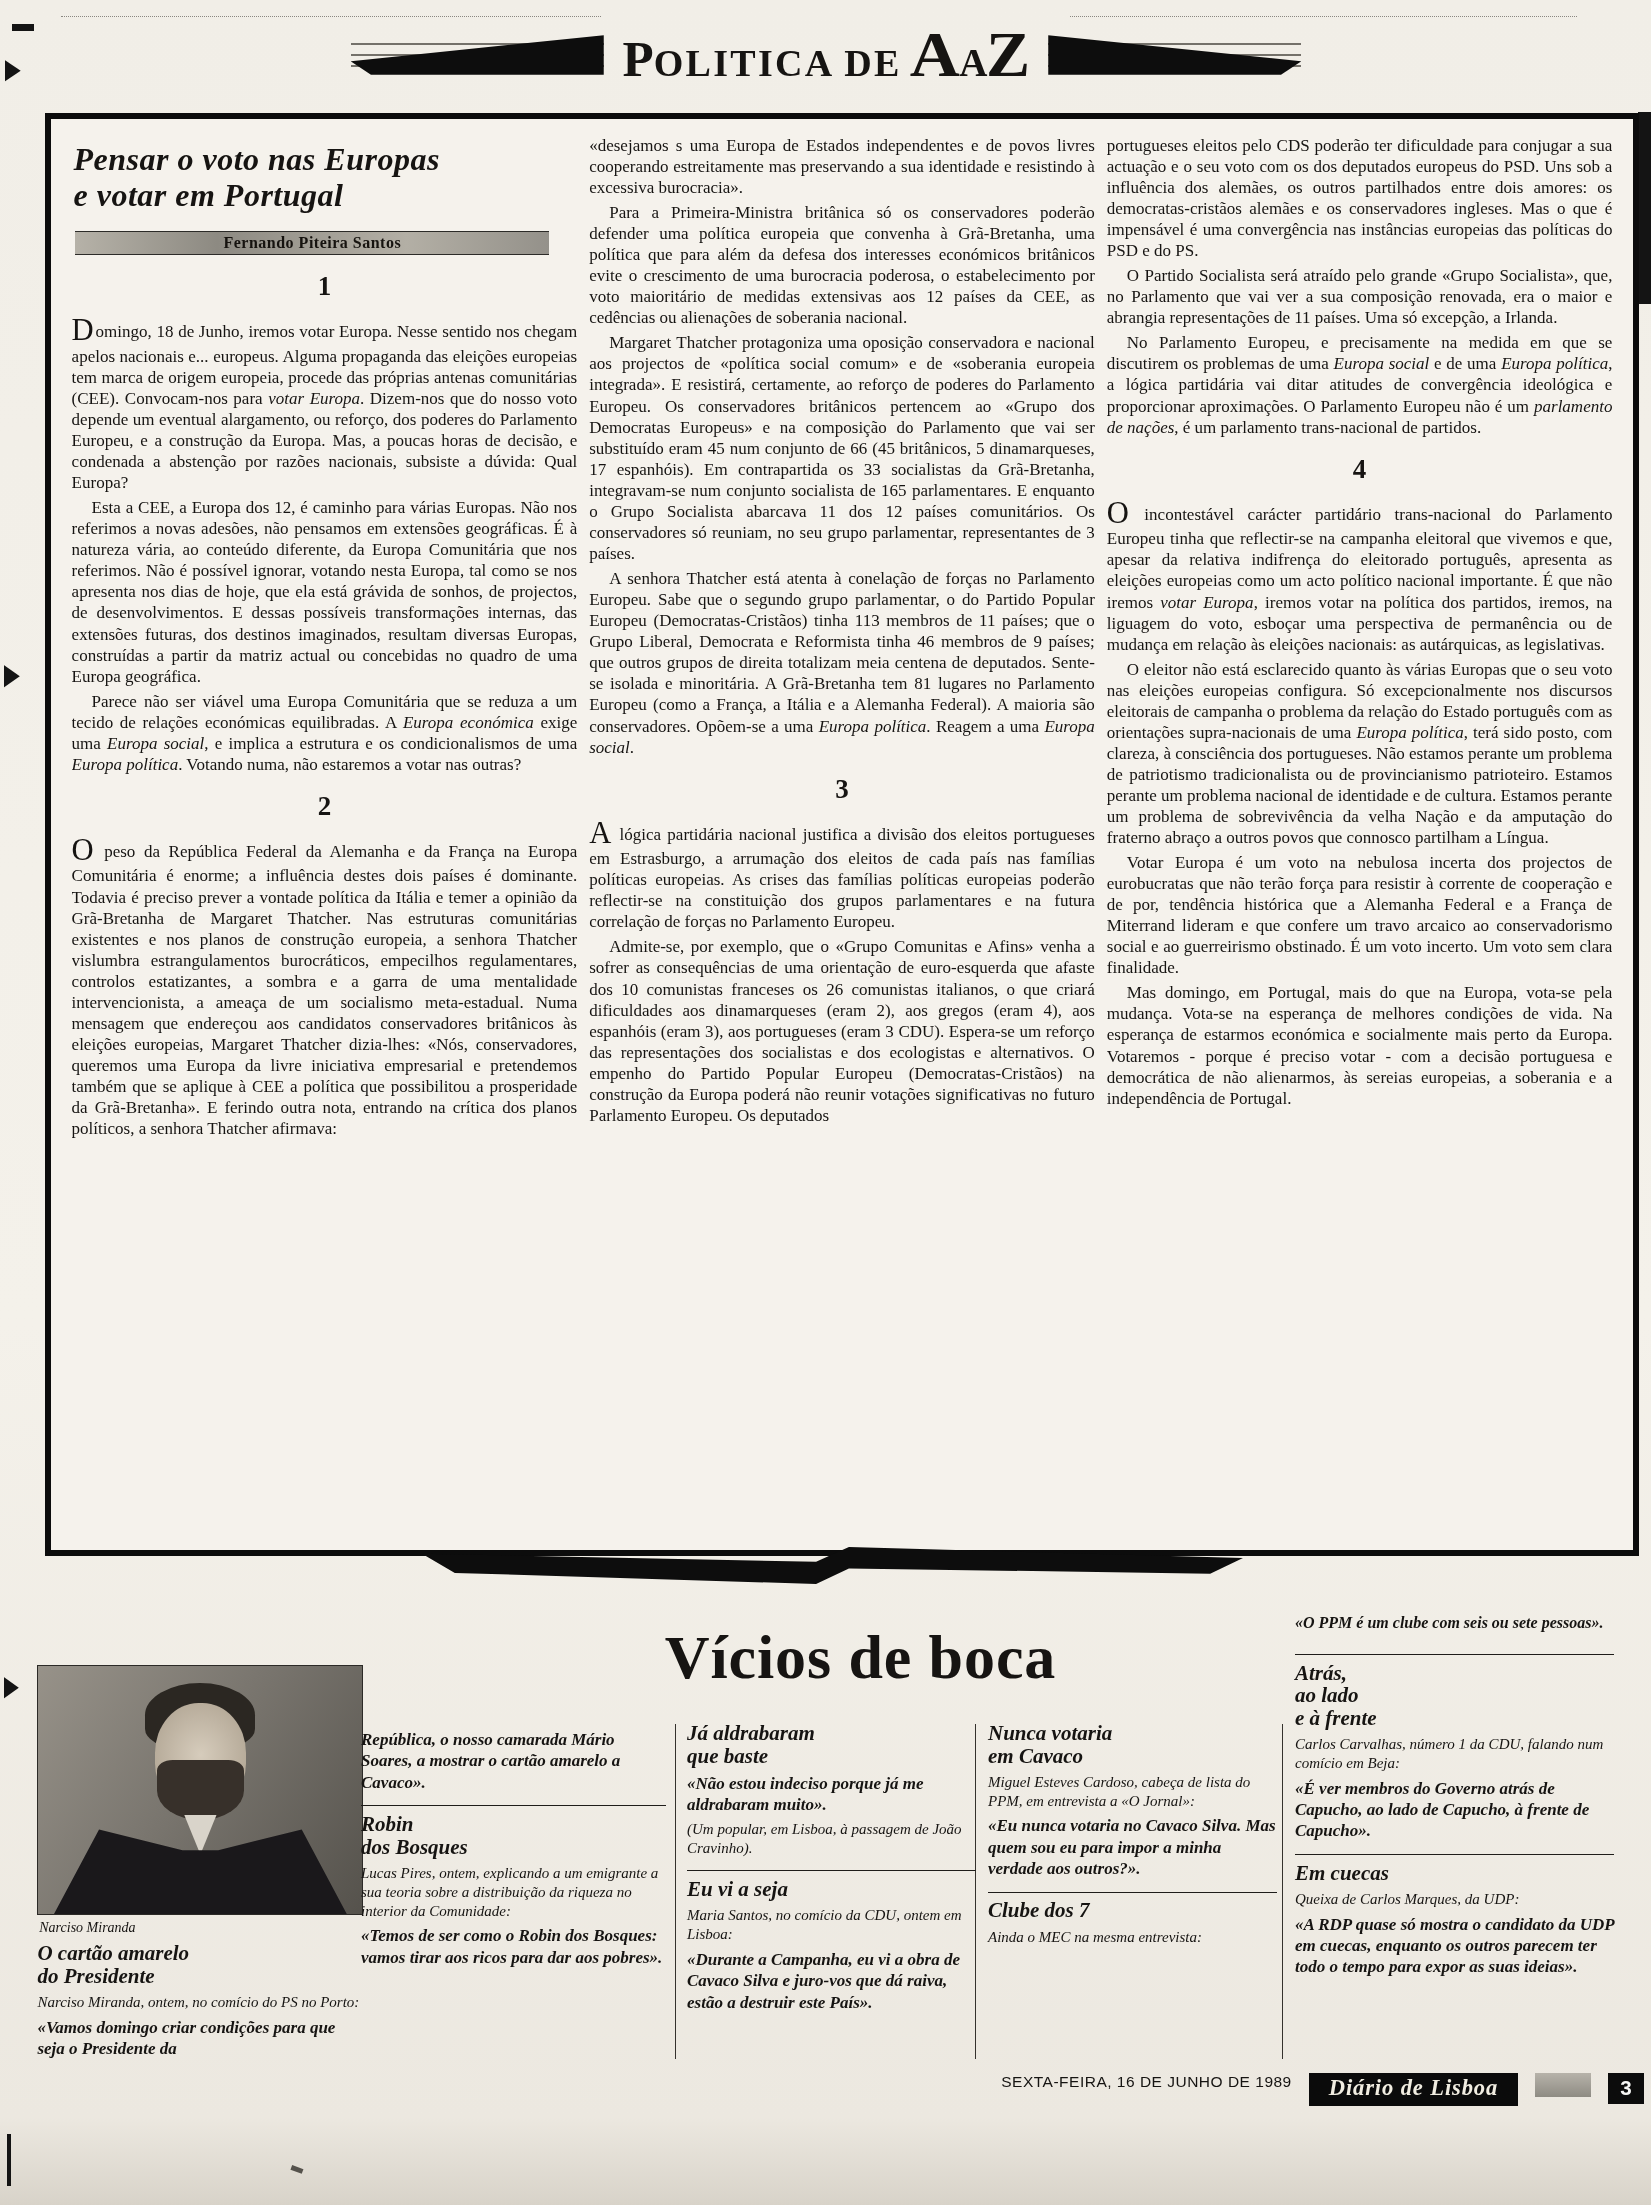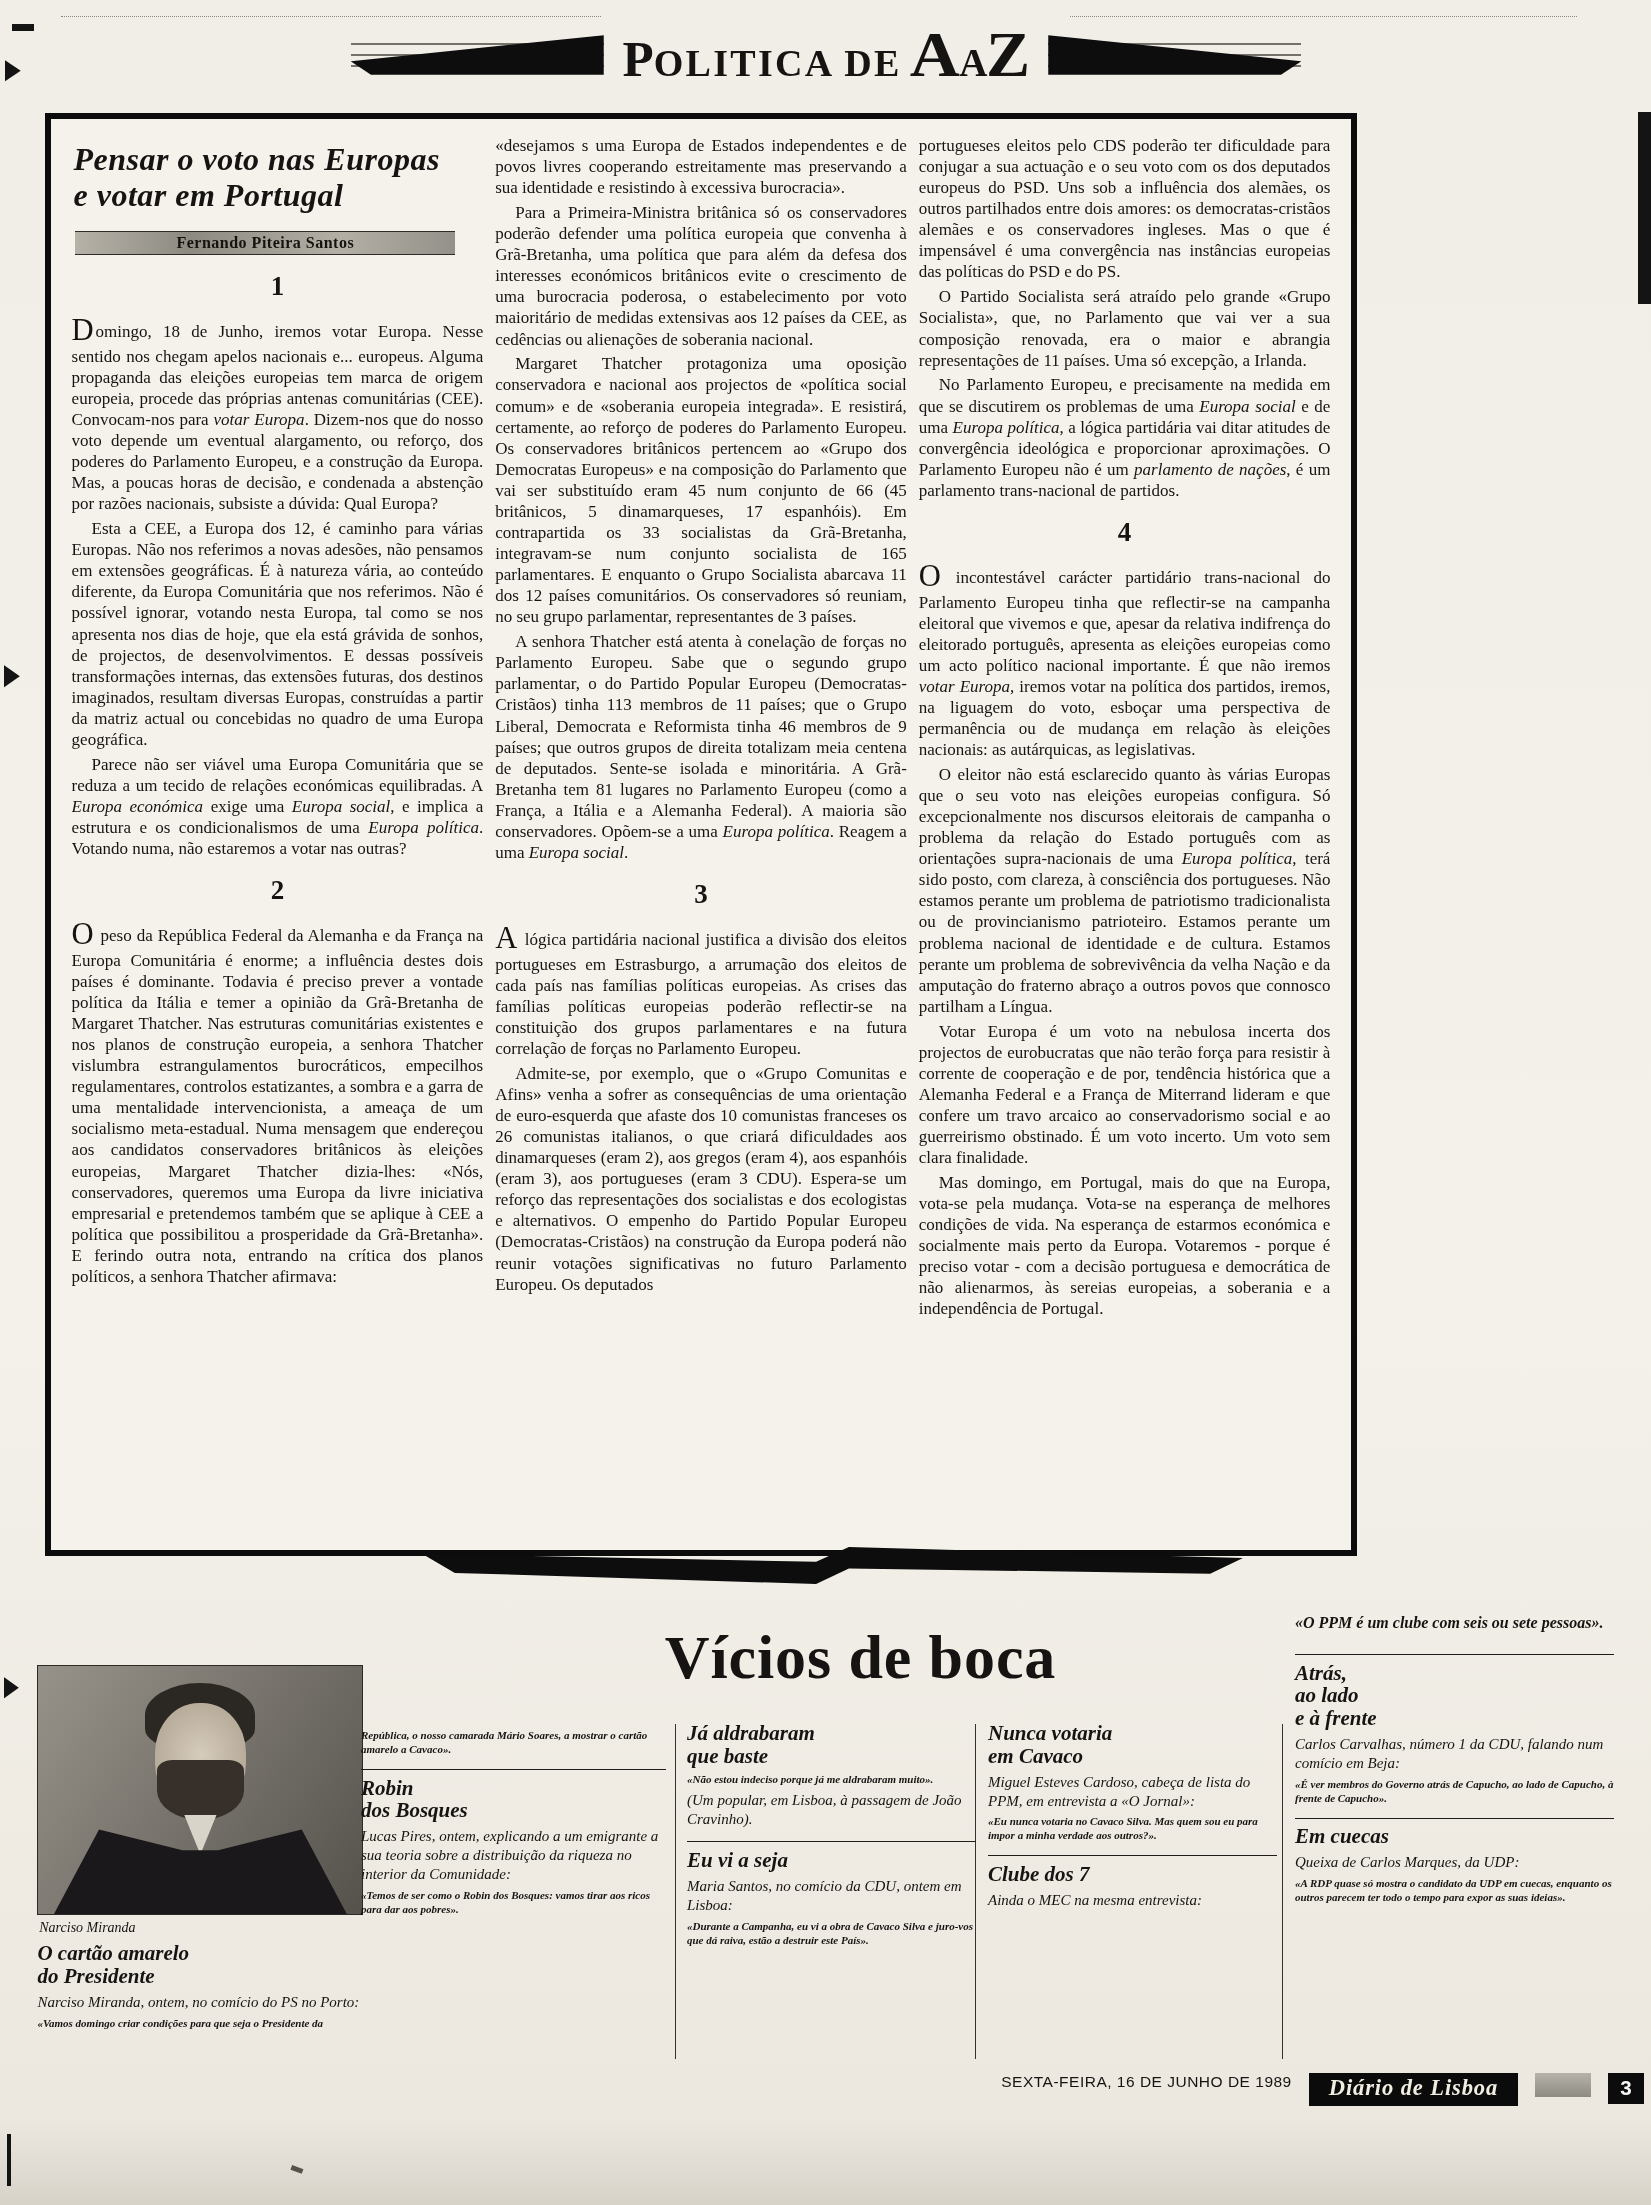--- a/index.html
+++ b/index.html
@@ -36,21 +36,21 @@
   .ribbon.right .sweep { clip-path: polygon(0 6%, 100% 64%, 92% 94%, 0 94%); }
   .masthead-text { display: flex; align-items: baseline; padding: 0 12.2px; white-space: nowrap; }
   .m-p   { font-size: 51px; line-height: 1; font-weight: bold; }
   .m-mid { font-size: 38px;  line-height: 1; font-weight: bold; letter-spacing: 2.3px; }
   .m-a1  { font-size: 63px; line-height: 1; font-weight: 900; margin-left: 10.3px; transform: scaleX(1.1); }
   .m-a2  { font-size: 39px;  line-height: 1; font-weight: bold; margin-left: 1.9px; }
   .m-z   { font-size: 63px; line-height: 1; font-weight: 900; transform: scaleX(1.05); }
 
   
   .article-box {
-    position: absolute; left: 45px; top: 113px; width: 1312px; height: 1443px;
+    position: absolute; left: 45px; top: 113px; width: 1594px; height: 1443px;
     border: 6.6px solid #0c0c0c;
     background: #f5f2ec;
     padding: 16px 20.6px 9.4px 20.6px;
     display: flex; gap: 12px;
   }
   .col { flex: 1 1 0; overflow: hidden; }
   .headline {
     font-size: 32px; font-style: italic; font-weight: bold;
     line-height: 1.14; margin: 5.6px 0 17px 1.9px; white-space: pre-line; letter-spacing: 0.5px;
   }
@@ -90,21 +90,21 @@
   .ph-bg   { position: absolute; inset: 0; background: linear-gradient(125deg, #979289 0%, #7a766f 45%, #55524c 100%); }
   .ph-hair { position: absolute; left: 33%; top: 7%;  width: 34%; height: 26%; background: #2b2722; border-radius: 50% 50% 30% 30%; }
   .ph-face { position: absolute; left: 36%; top: 15%; width: 28%; height: 42%; background: radial-gradient(#d6ccbc, #af A391); background: radial-gradient(#d6ccbc, #ab9f8d); border-radius: 48% 48% 42% 42%; }
   .ph-beard{ position: absolute; left: 36.5%; top: 38%; width: 27%; height: 24%; background: #37302a; border-radius: 18% 18% 50% 50%; }
   .ph-shirt{ position: absolute; left: 45%; top: 60%; width: 10%; height: 16%; background: #d9d4ca; clip-path: polygon(0 0, 100% 0, 50% 100%); }
   .ph-suit { position: absolute; left: 4%; bottom: -2%; width: 92%; height: 42%; background: #1a181b;
              clip-path: polygon(0 100%, 16% 14%, 44% 34%, 56% 34%, 84% 14%, 100% 100%); }
   .v-caption { font-size: 14px; margin: 4.7px 0 1.9px 1.9px; }
   .v-h { font-size: 21px; font-weight: bold; line-height: 1.08; white-space: pre-line; margin: 6.6px 0 5.6px; }
   .v-body  { font-size: 15px; line-height: 1.26; margin: 0 0 4.7px; }
-  .v-quote { font-size: 11px; line-height: 1.26; font-weight: bold; margin: 0 0 4.7px; }
+  .v-quote { font-size: 17px; line-height: 1.26; font-weight: bold; margin: 0 0 4.7px; }
   .v-rule { border-top: 1.9px solid #1f1d1a; margin: 12.2px 0 2.8px; }
   .v-sep { position: absolute; width: 1.4px; background: #35322d; top: 115px; height: 335px; }
 
   .c2 { left: 333px;  top: 120px; width: 305px; }
   .c3 { left: 659px; top: 113px; width: 289px; }
   .c4 { left: 960px; top: 113px; width: 289px; }
   .c5 { left: 1267px; top: 45px; width: 319px; }
 
   
   .page-footer {

